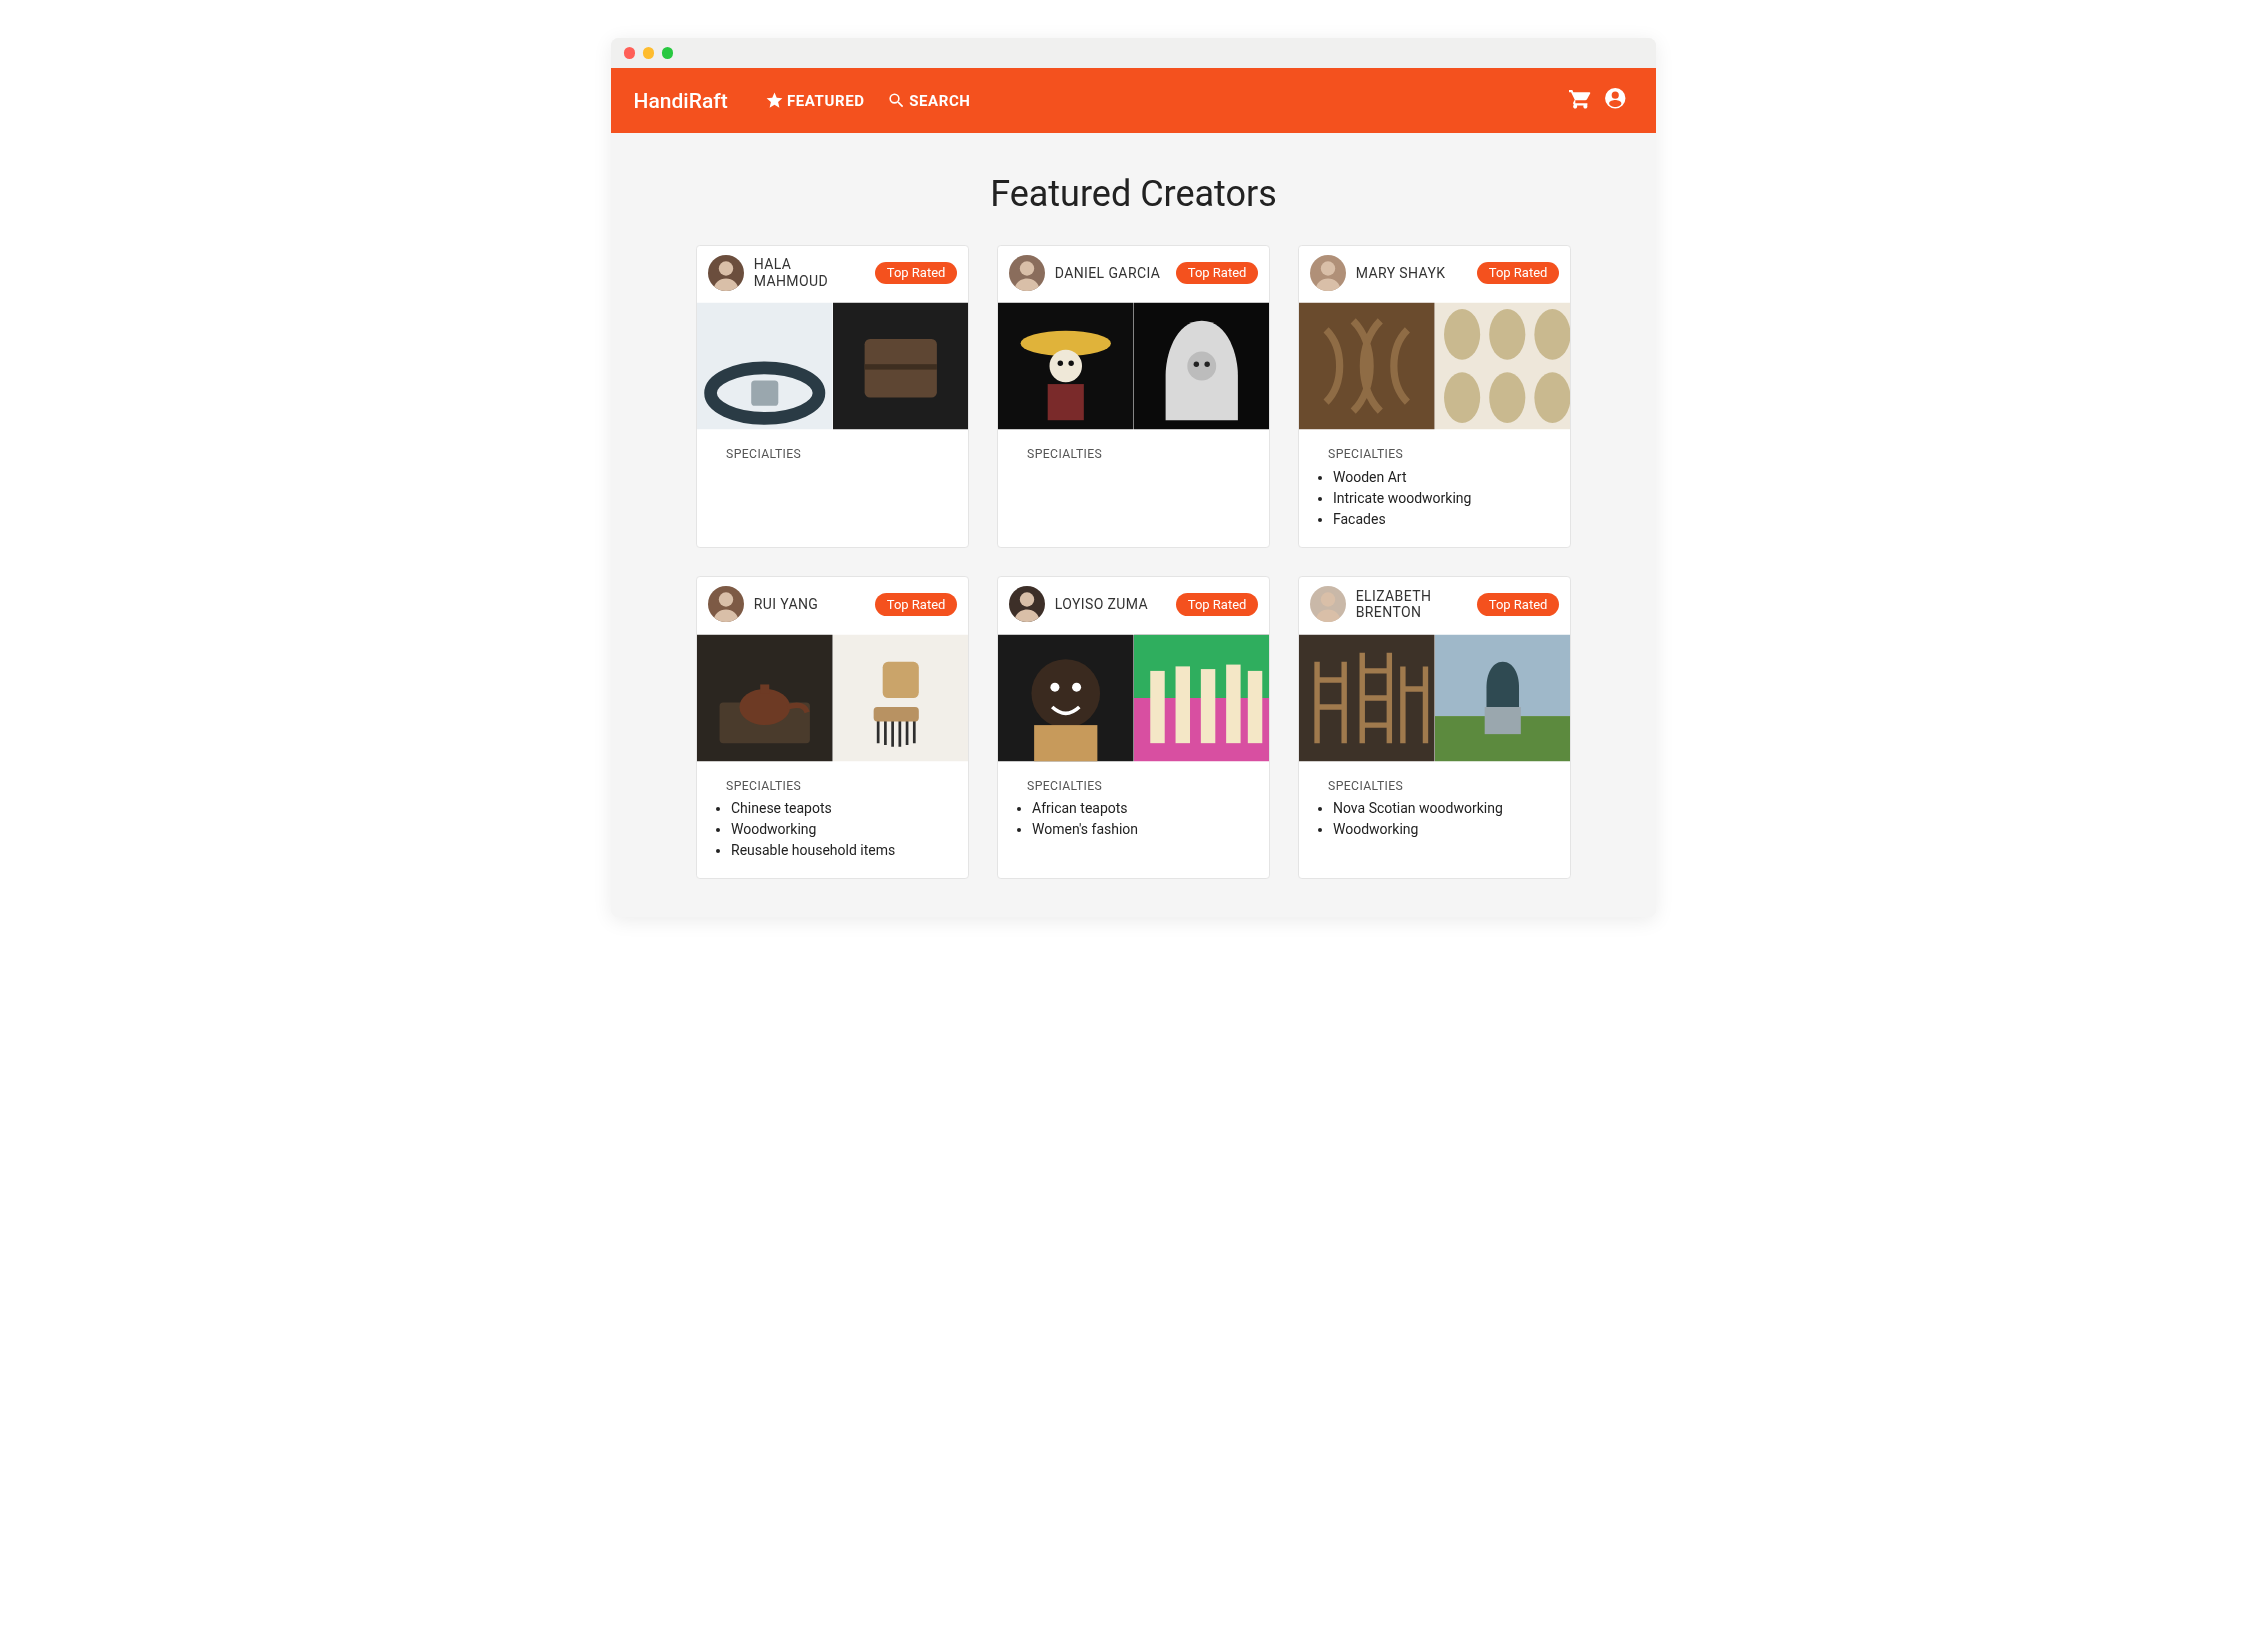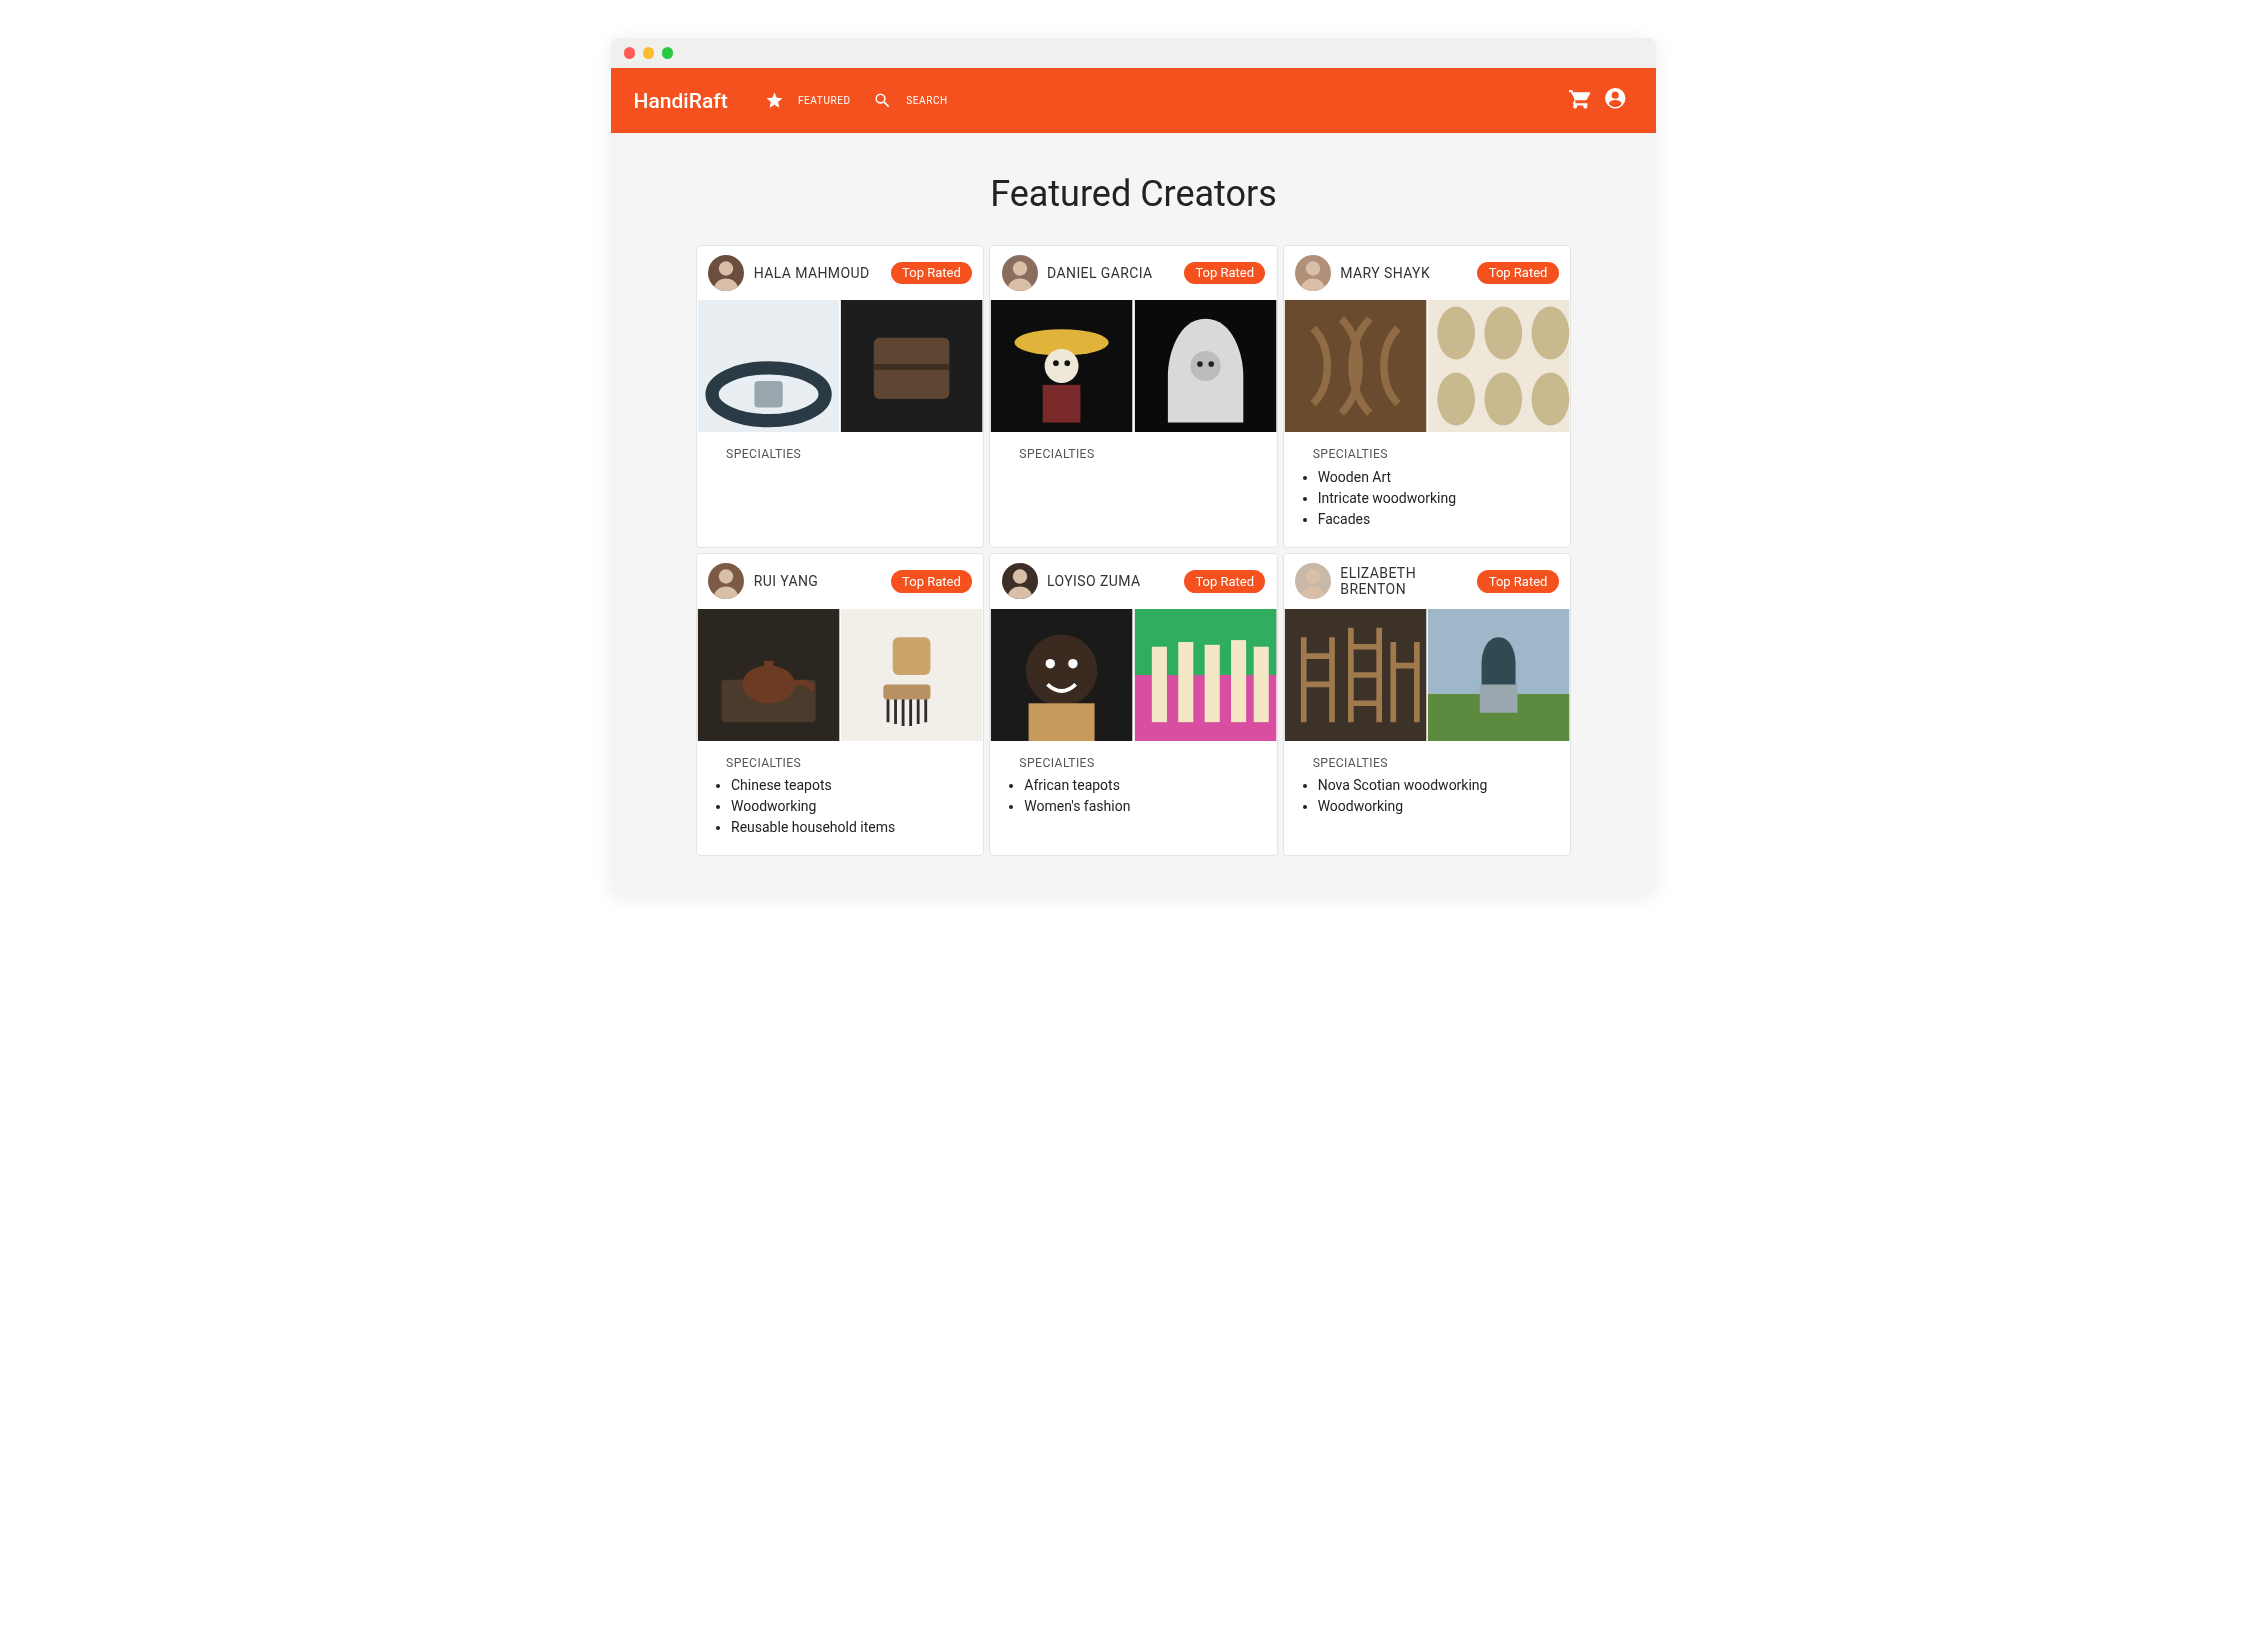--- a/index.html
+++ b/index.html
@@ -38,24 +38,24 @@
     height: 65px;
   }
   .brand {
     font-size: 21px;
     font-weight: 500;
     margin-right: 26px;
   }
   .nav-item {
     display: flex;
     align-items: center;
-    gap: 14px;
+    gap: 3px;
     text-transform: uppercase;
-    font-size: 10px;
-    font-weight: 400;
+    font-size: 15px;
+    font-weight: 700;
     letter-spacing: 0.6px;
     padding: 7.5px 11.3px;
     cursor: pointer;
   }
   .nav-item .icon { display:flex; }
   .spacer { flex: 1; }
   .header-icon { padding: 5.6px; cursor: pointer; display:flex; }
 
   .content {
     background: #f5f5f5;
@@ -64,21 +64,21 @@
   .page-title {
     text-align: center;
     font-size: 36px;
     font-weight: 400;
     color: #222;
     margin: 17px 0 30px 0;
   }
   .grid {
     display: grid;
     grid-template-columns: repeat(3, 1fr);
-    gap: 5px;
+    gap: 28px;
   }
   .card {
     background: #fff;
     border: 0.9px solid #e4e4e4;
     border-radius: 3.8px;
     overflow: hidden;
     display: flex;
     flex-direction: column;
   }
   .card-header {

